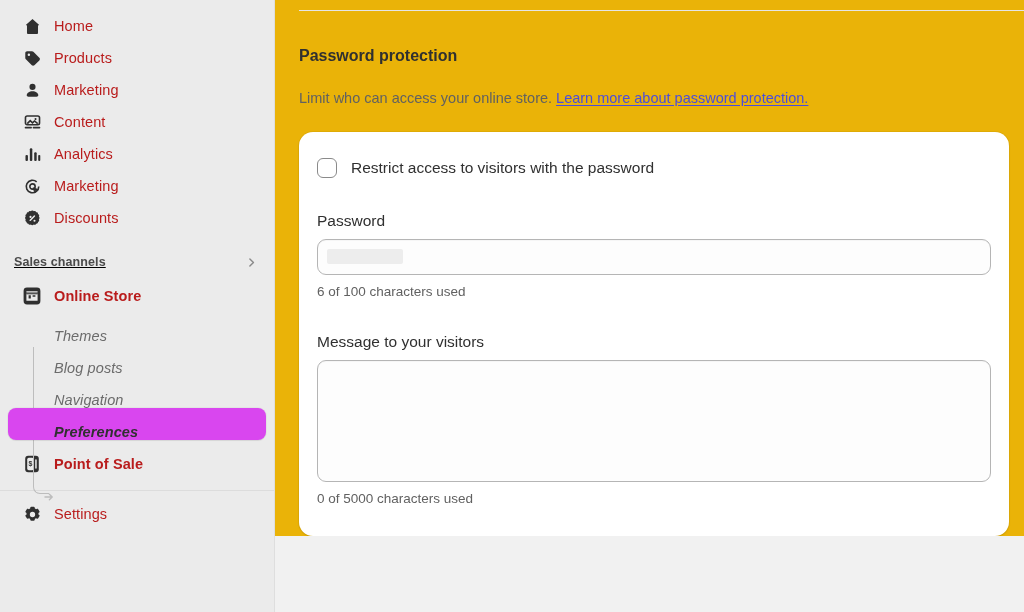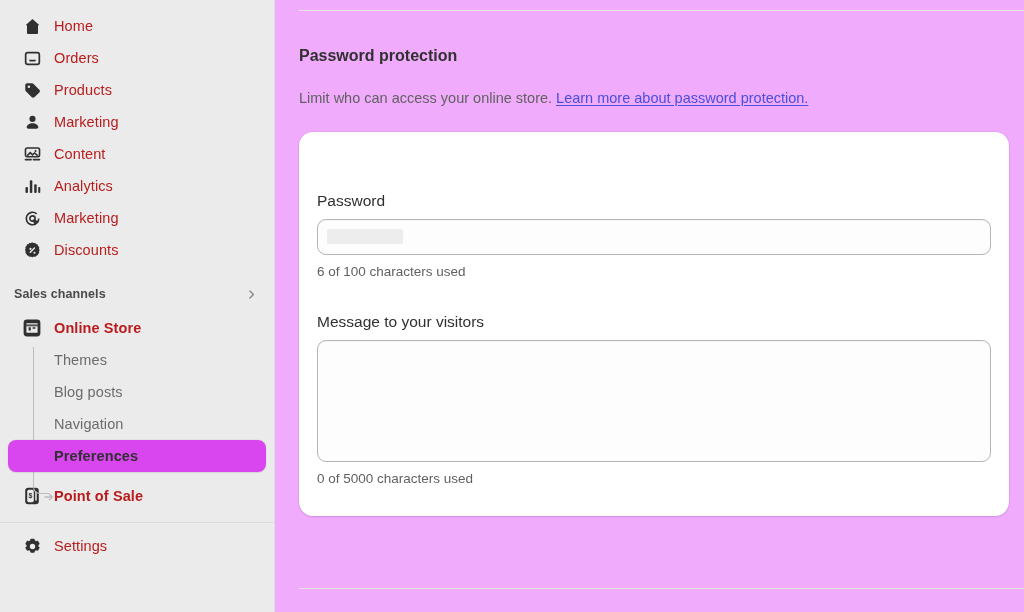--- a/index.html
+++ b/index.html
@@ -43,36 +43,38 @@
     letter-spacing: .1px;
   }
   .nav-item.bold .nav-label { font-weight: 600; }
 
   
   .section-head {
     display: flex; align-items: center; justify-content: space-between;
     margin: 14px 8px 4px 8px;
     padding: 0 8px 0 6px;
     height: 28px;
+    text-decoration: underline;
   }
   .section-head .title {
     font-size: 12.5px; font-weight: 700; color: #4a4a4a;
     letter-spacing: .1px;
   }
   .chev { color: #8a8a8a; display: flex; }
 
   
   .sub-item {
-    display: flex; align-items: center;
+    display: flex; align-items: flex-end;
     height: 32px;
     margin: 0 8px;
     padding-left: 46px;
     border-radius: 8px;
     cursor: pointer;
     position: relative;
+    font-style: italic;
   }
   .sub-item .nav-label { color: #6b6b6b; font-size: 14.5px; }
   .sub-item.selected {
     background: #d946ef;
     box-shadow: 0 1px 1px rgba(0,0,0,.06), 0 0 0 1px rgba(0,0,0,.03);
   }
   .sub-item.selected .nav-label { color: #303030; font-weight: 700; }
 
   
   #tree-line {
@@ -96,22 +98,22 @@
   }
 
   .side-divider {
     height: 1px; background: #dcdcdc;
     margin: 10px 0 0 0;
   }
 
   
   #main {
     flex: 1 1 auto;
-    height: 612px;
-    background: #f0abfc;
+    height: 536px;
+    background: #eab308;
     position: relative;
     overflow: hidden;
   }
   .top-rule {
     position: absolute; left: 24px; right: 0; top: 10px;
     height: 1px; background: #e5e5e5;
   }
   .bottom-rule {
     position: absolute; left: 24px; right: 0; top: 588px;
     height: 1px; background: #e5e5e5;
@@ -190,29 +192,20 @@
 
     <div class="nav-item">
       <span class="nav-icon">
         <svg width="19" height="19" viewBox="0 0 20 20" fill="currentColor">
             <path d="M10 2.2 3.2 8.1c-.2.2-.2.5 0 .7.2.2.5.2.7 0l.3-.2v8.2c0 .6.4 1 1 1h9.6c.6 0 1-.4 1-1V8.6l.3.2c.2.2.5.2.7 0 .2-.2.2-.5 0-.7L10 2.2Z"></path>
           </svg>
       </span>
       <span class="nav-label">Home</span>
     </div>
 
-    <div class="nav-item">
-      <span class="nav-icon">
-        <svg width="19" height="19" viewBox="0 0 20 20" fill="none" stroke="currentColor" stroke-width="1.8">
-            <rect x="2.8" y="3.8" width="14.4" height="12.4" rx="2.2"></rect>
-            <path d="M2.8 11.4h3.4l1.1 1.8h5.4l1.1-1.8h3.4" fill="currentColor" stroke="none"></path>
-          </svg>
-      </span>
-      <span class="nav-label">Orders</span>
-    </div>
 
     <div class="nav-item">
       <span class="nav-icon">
         <svg width="19" height="19" viewBox="0 0 20 20" fill="currentColor">
             <path d="M17.2 9.3 10.9 3c-.4-.4-.9-.6-1.4-.6H4.3c-1 0-1.9.8-1.9 1.9v5.2c0 .5.2 1 .6 1.4l6.3 6.3c.7.7 1.9.7 2.7 0l5.2-5.2c.8-.8.8-2 0-2.7ZM6.2 7.4a1.3 1.3 0 1 1 0-2.6 1.3 1.3 0 0 1 0 2.6Z"></path>
           </svg>
       </span>
       <span class="nav-label">Products</span>
     </div>
 
@@ -342,20 +335,24 @@
 
     <div id="content">
       <h1 class="page-title">Password protection</h1>
 
       <p class="page-desc">
         <span>Limit who can access your online store. </span><a href="#">Learn more about password protection.</a>
       </p>
 
       <section class="card">
 
+        <div class="checkbox-row">
+          <span class="checkbox"></span>
+          <span class="checkbox-label">Restrict access to visitors with the password</span>
+        </div>
 
         <div class="field-label">Password</div>
         <div class="text-input">
           <span class="redacted"></span>
         </div>
         <div class="helper">6 of 100 characters used</div>
 
         <div class="field-label">Message to your visitors</div>
         <div class="textarea-input"></div>
         <div class="helper">0 of 5000 characters used</div>

